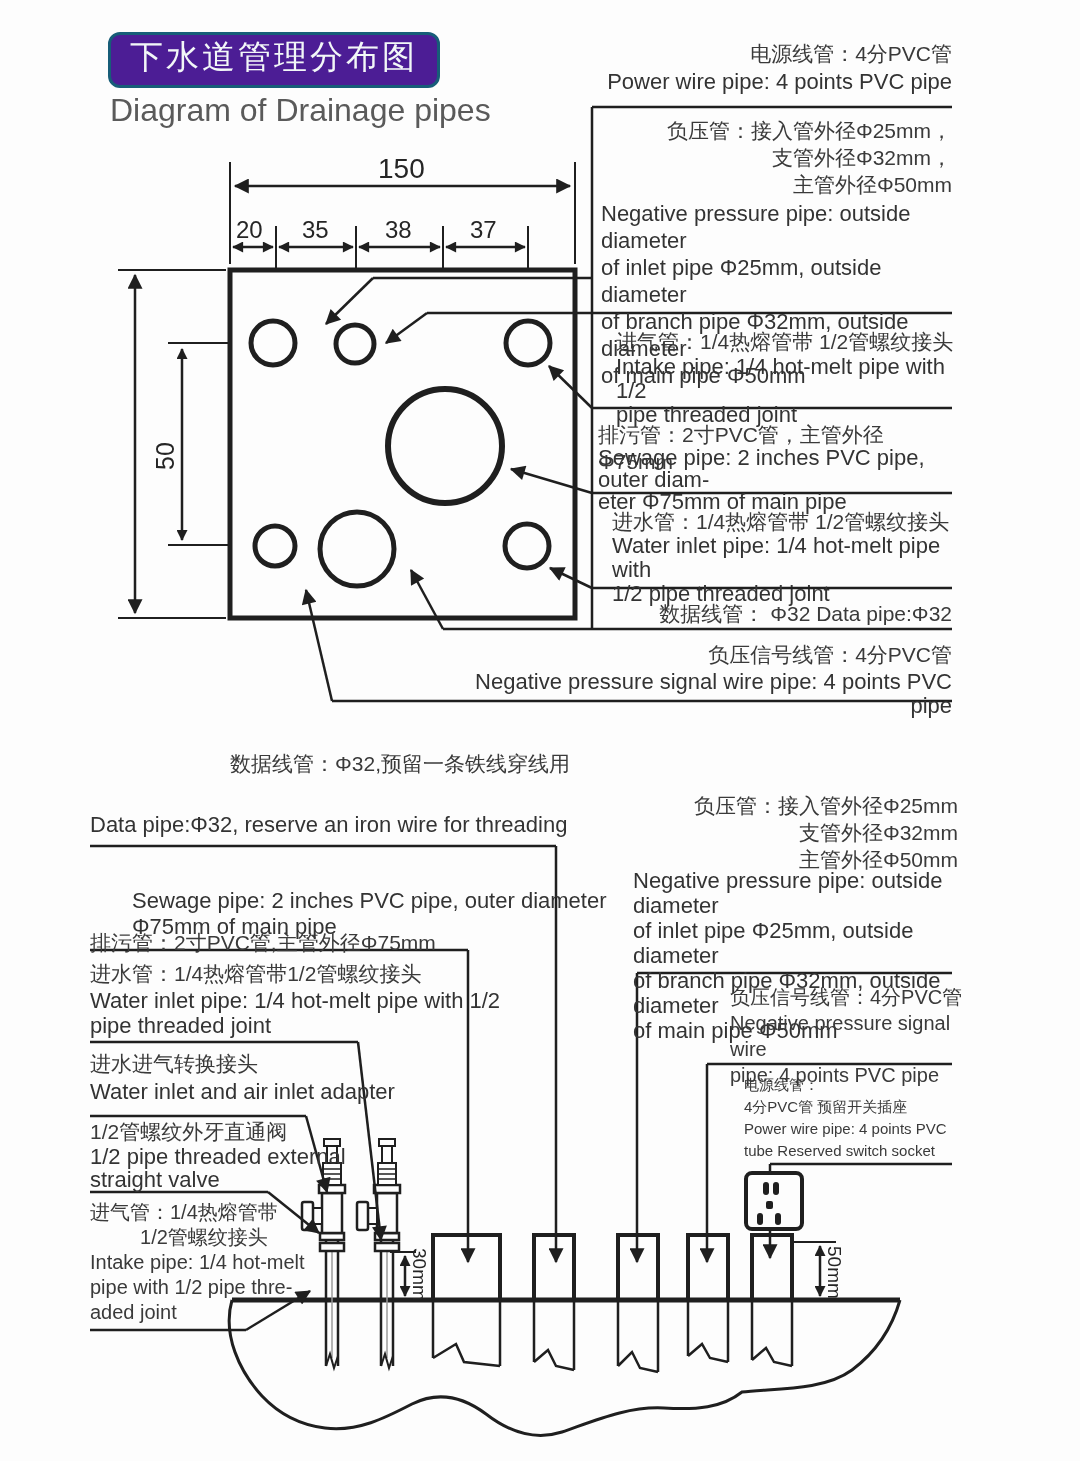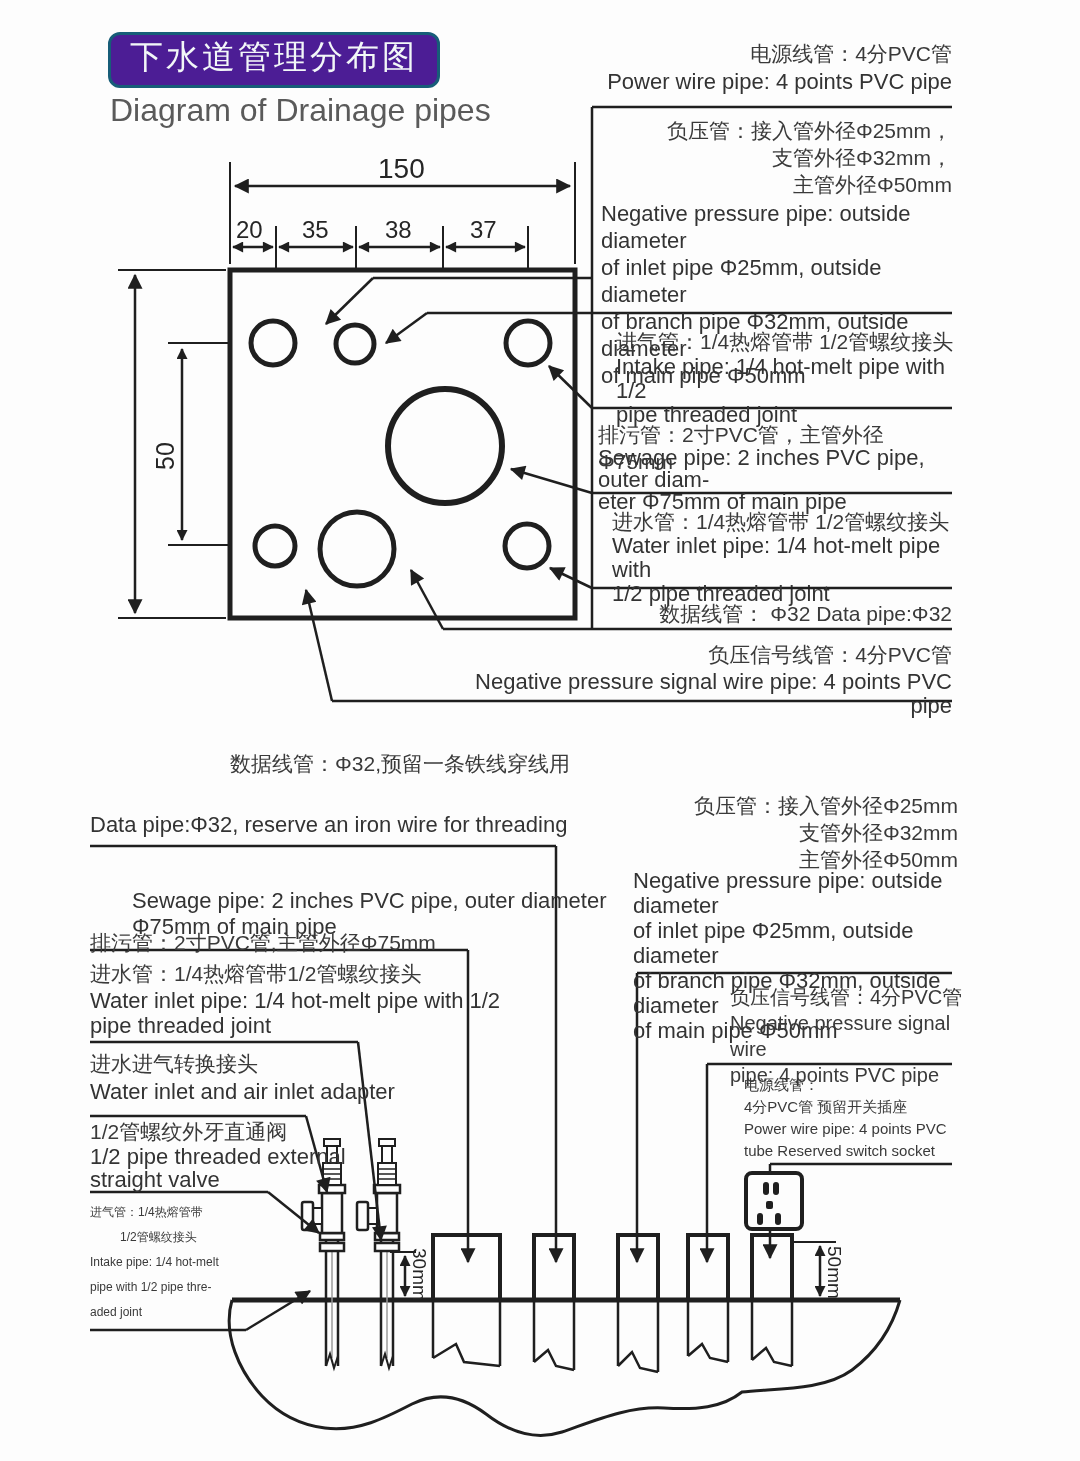--- a/index.html
+++ b/index.html
@@ -218,21 +218,21 @@
   <div class="abs en" style="left:90px;top:988px;width:480px;line-height:25px;">Water inlet pipe: 1/4 hot-melt pipe with 1/2
 pipe threaded joint</div>
 
   <div class="abs zh" style="left:90px;top:1050px;width:480px;">进水进气转换接头</div>
   <div class="abs en" style="left:90px;top:1080px;width:480px;">Water inlet and air inlet adapter</div>
 
   <div class="abs zh" style="left:90px;top:1118px;width:480px;">1/2管螺纹外牙直通阀</div>
   <div class="abs en" style="left:90px;top:1145px;width:480px;line-height:23px;">1/2 pipe threaded external
 straight valve</div>
 
-  <div class="abs zh" style="left:90px;top:1200px;width:300px;line-height:25px;font-size:12px;">进气管：1/4热熔管带
+  <div class="abs zh" style="left:90px;top:1200px;width:300px;line-height:25px;font-size:20px;">进气管：1/4热熔管带
 &nbsp;&nbsp;&nbsp;&nbsp;&nbsp;&nbsp;&nbsp;&nbsp;&nbsp;1/2管螺纹接头
 Intake pipe: 1/4 hot-melt
 pipe with 1/2 pipe thre-
 aded joint</div>
 
   <div class="abs zh alignR" style="left:600px;top:792px;width:358px;">负压管：接入管外径Φ25mm
 支管外径Φ32mm
 主管外径Φ50mm</div>
   <div class="abs en" style="left:633px;top:868px;width:340px;line-height:25px;">Negative pressure pipe: outside diameter
 of inlet pipe Φ25mm, outside diameter

